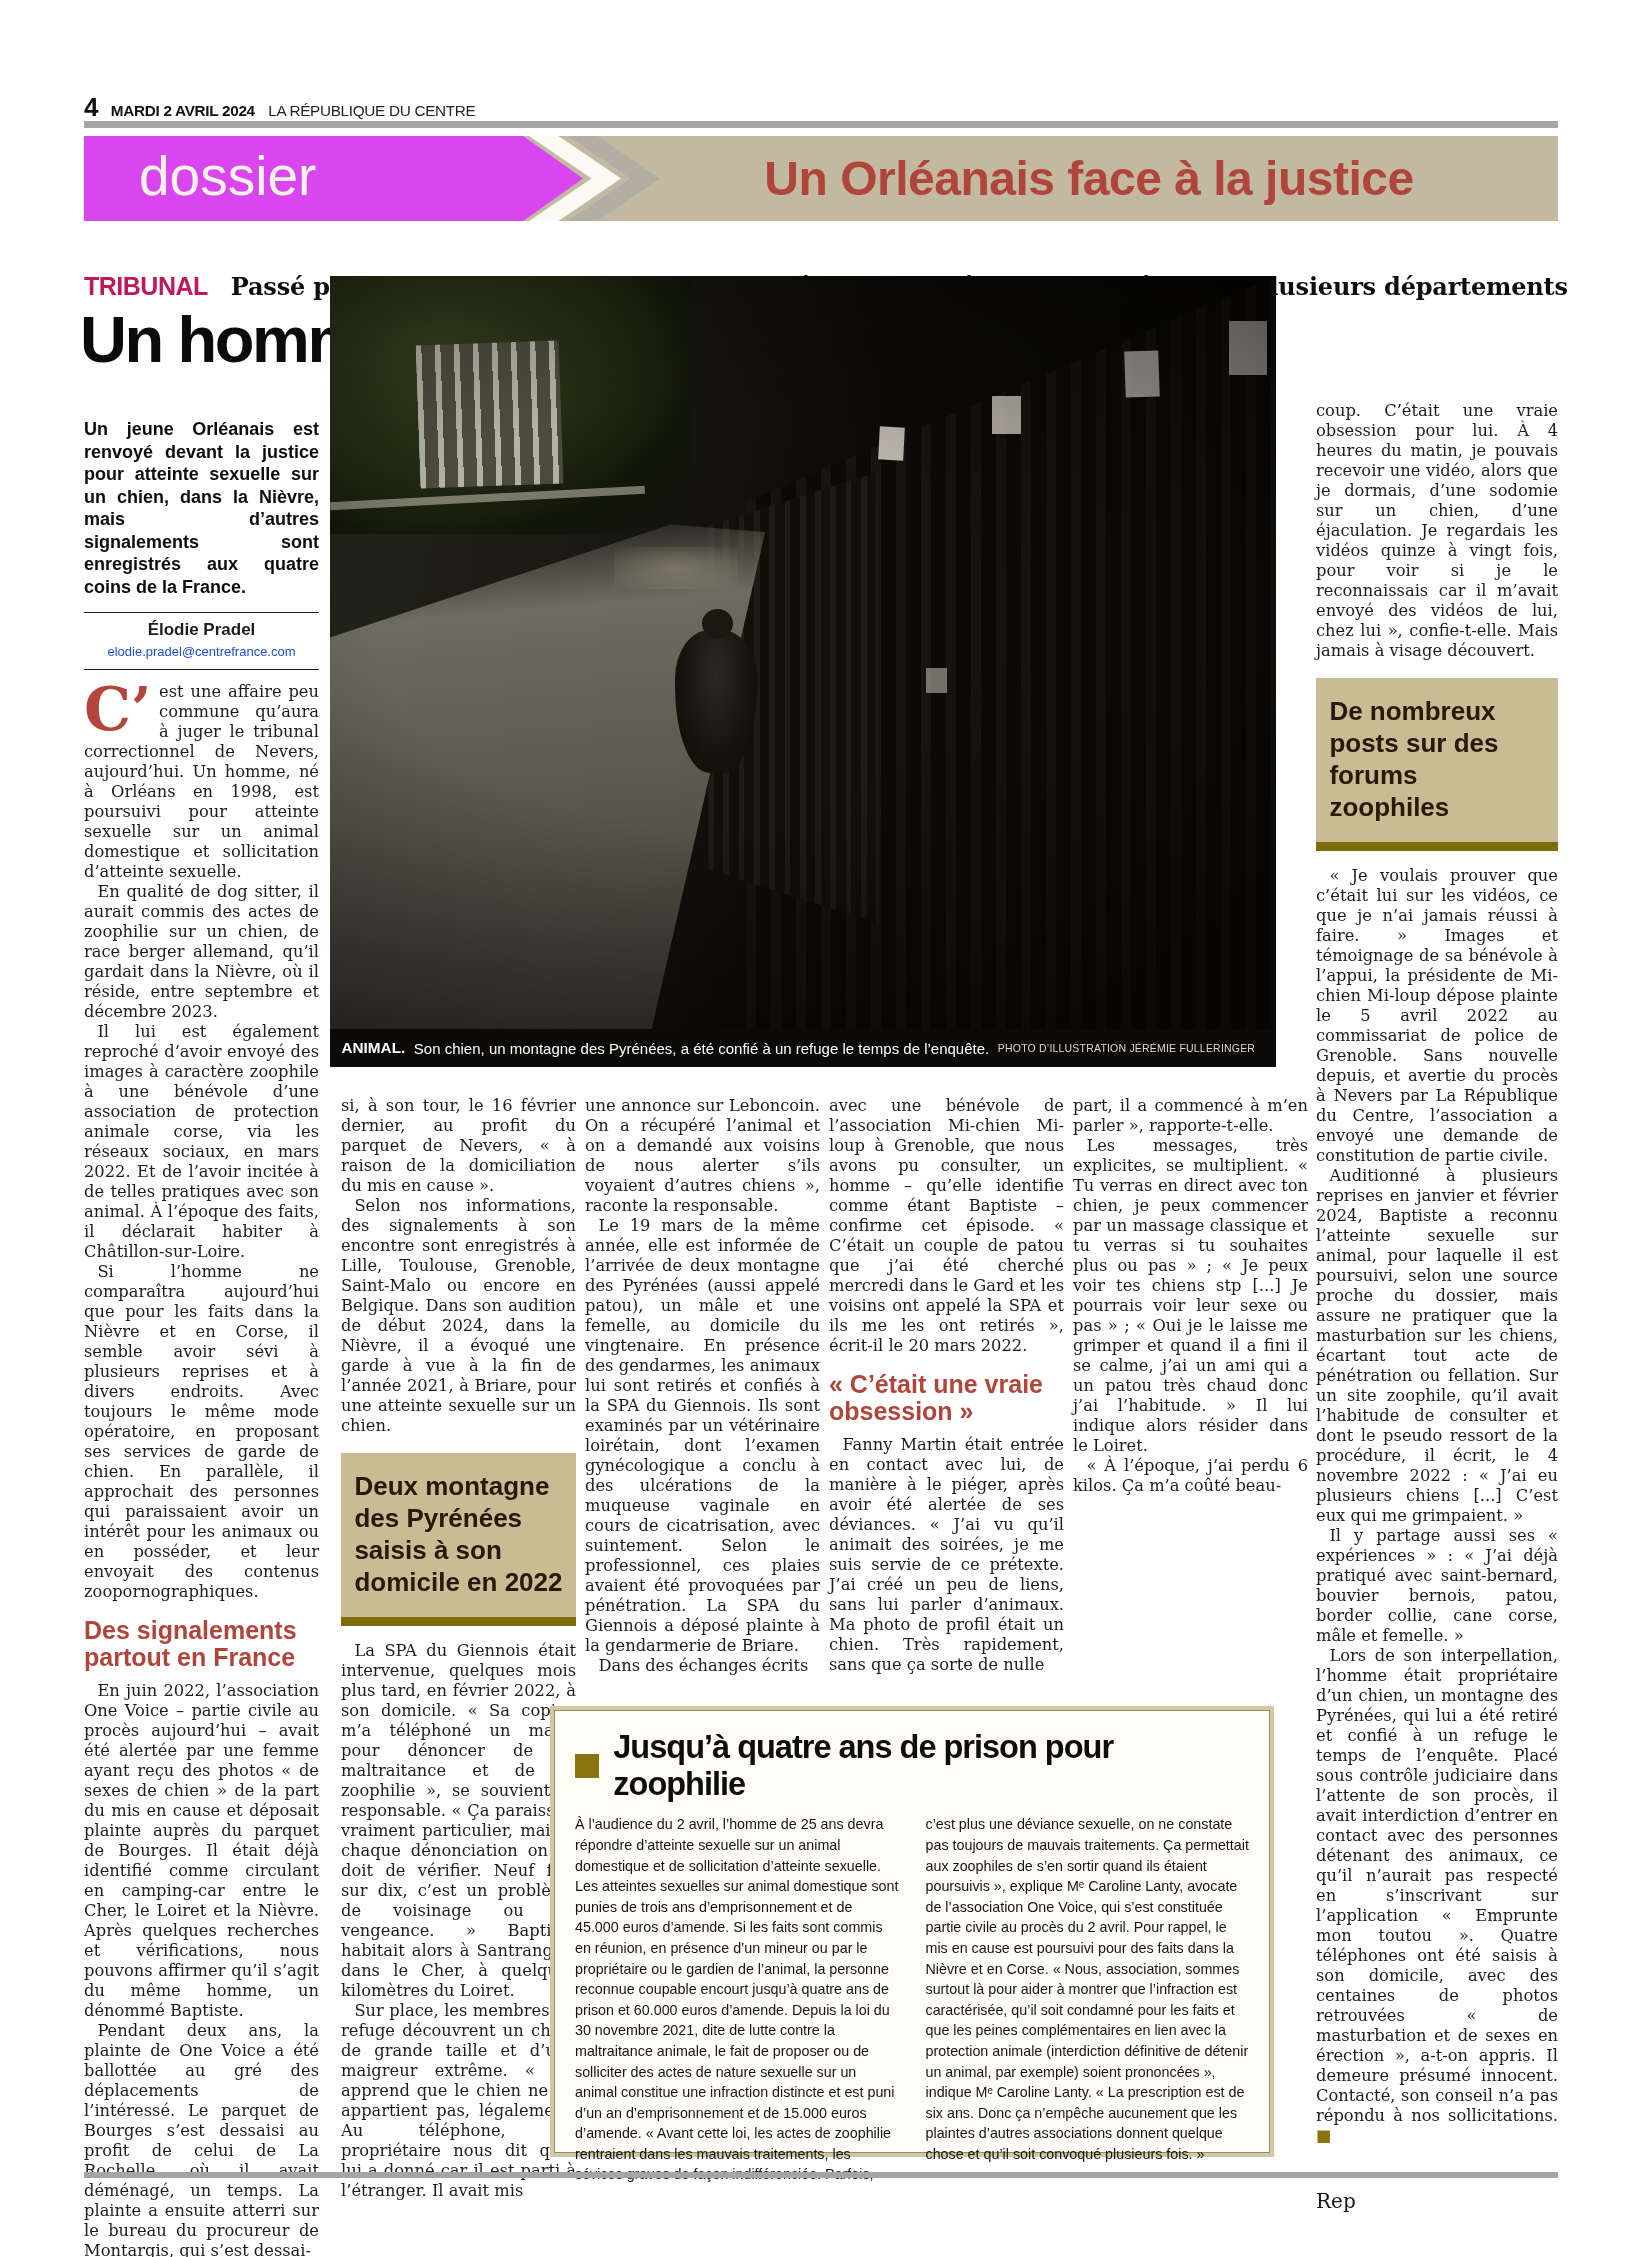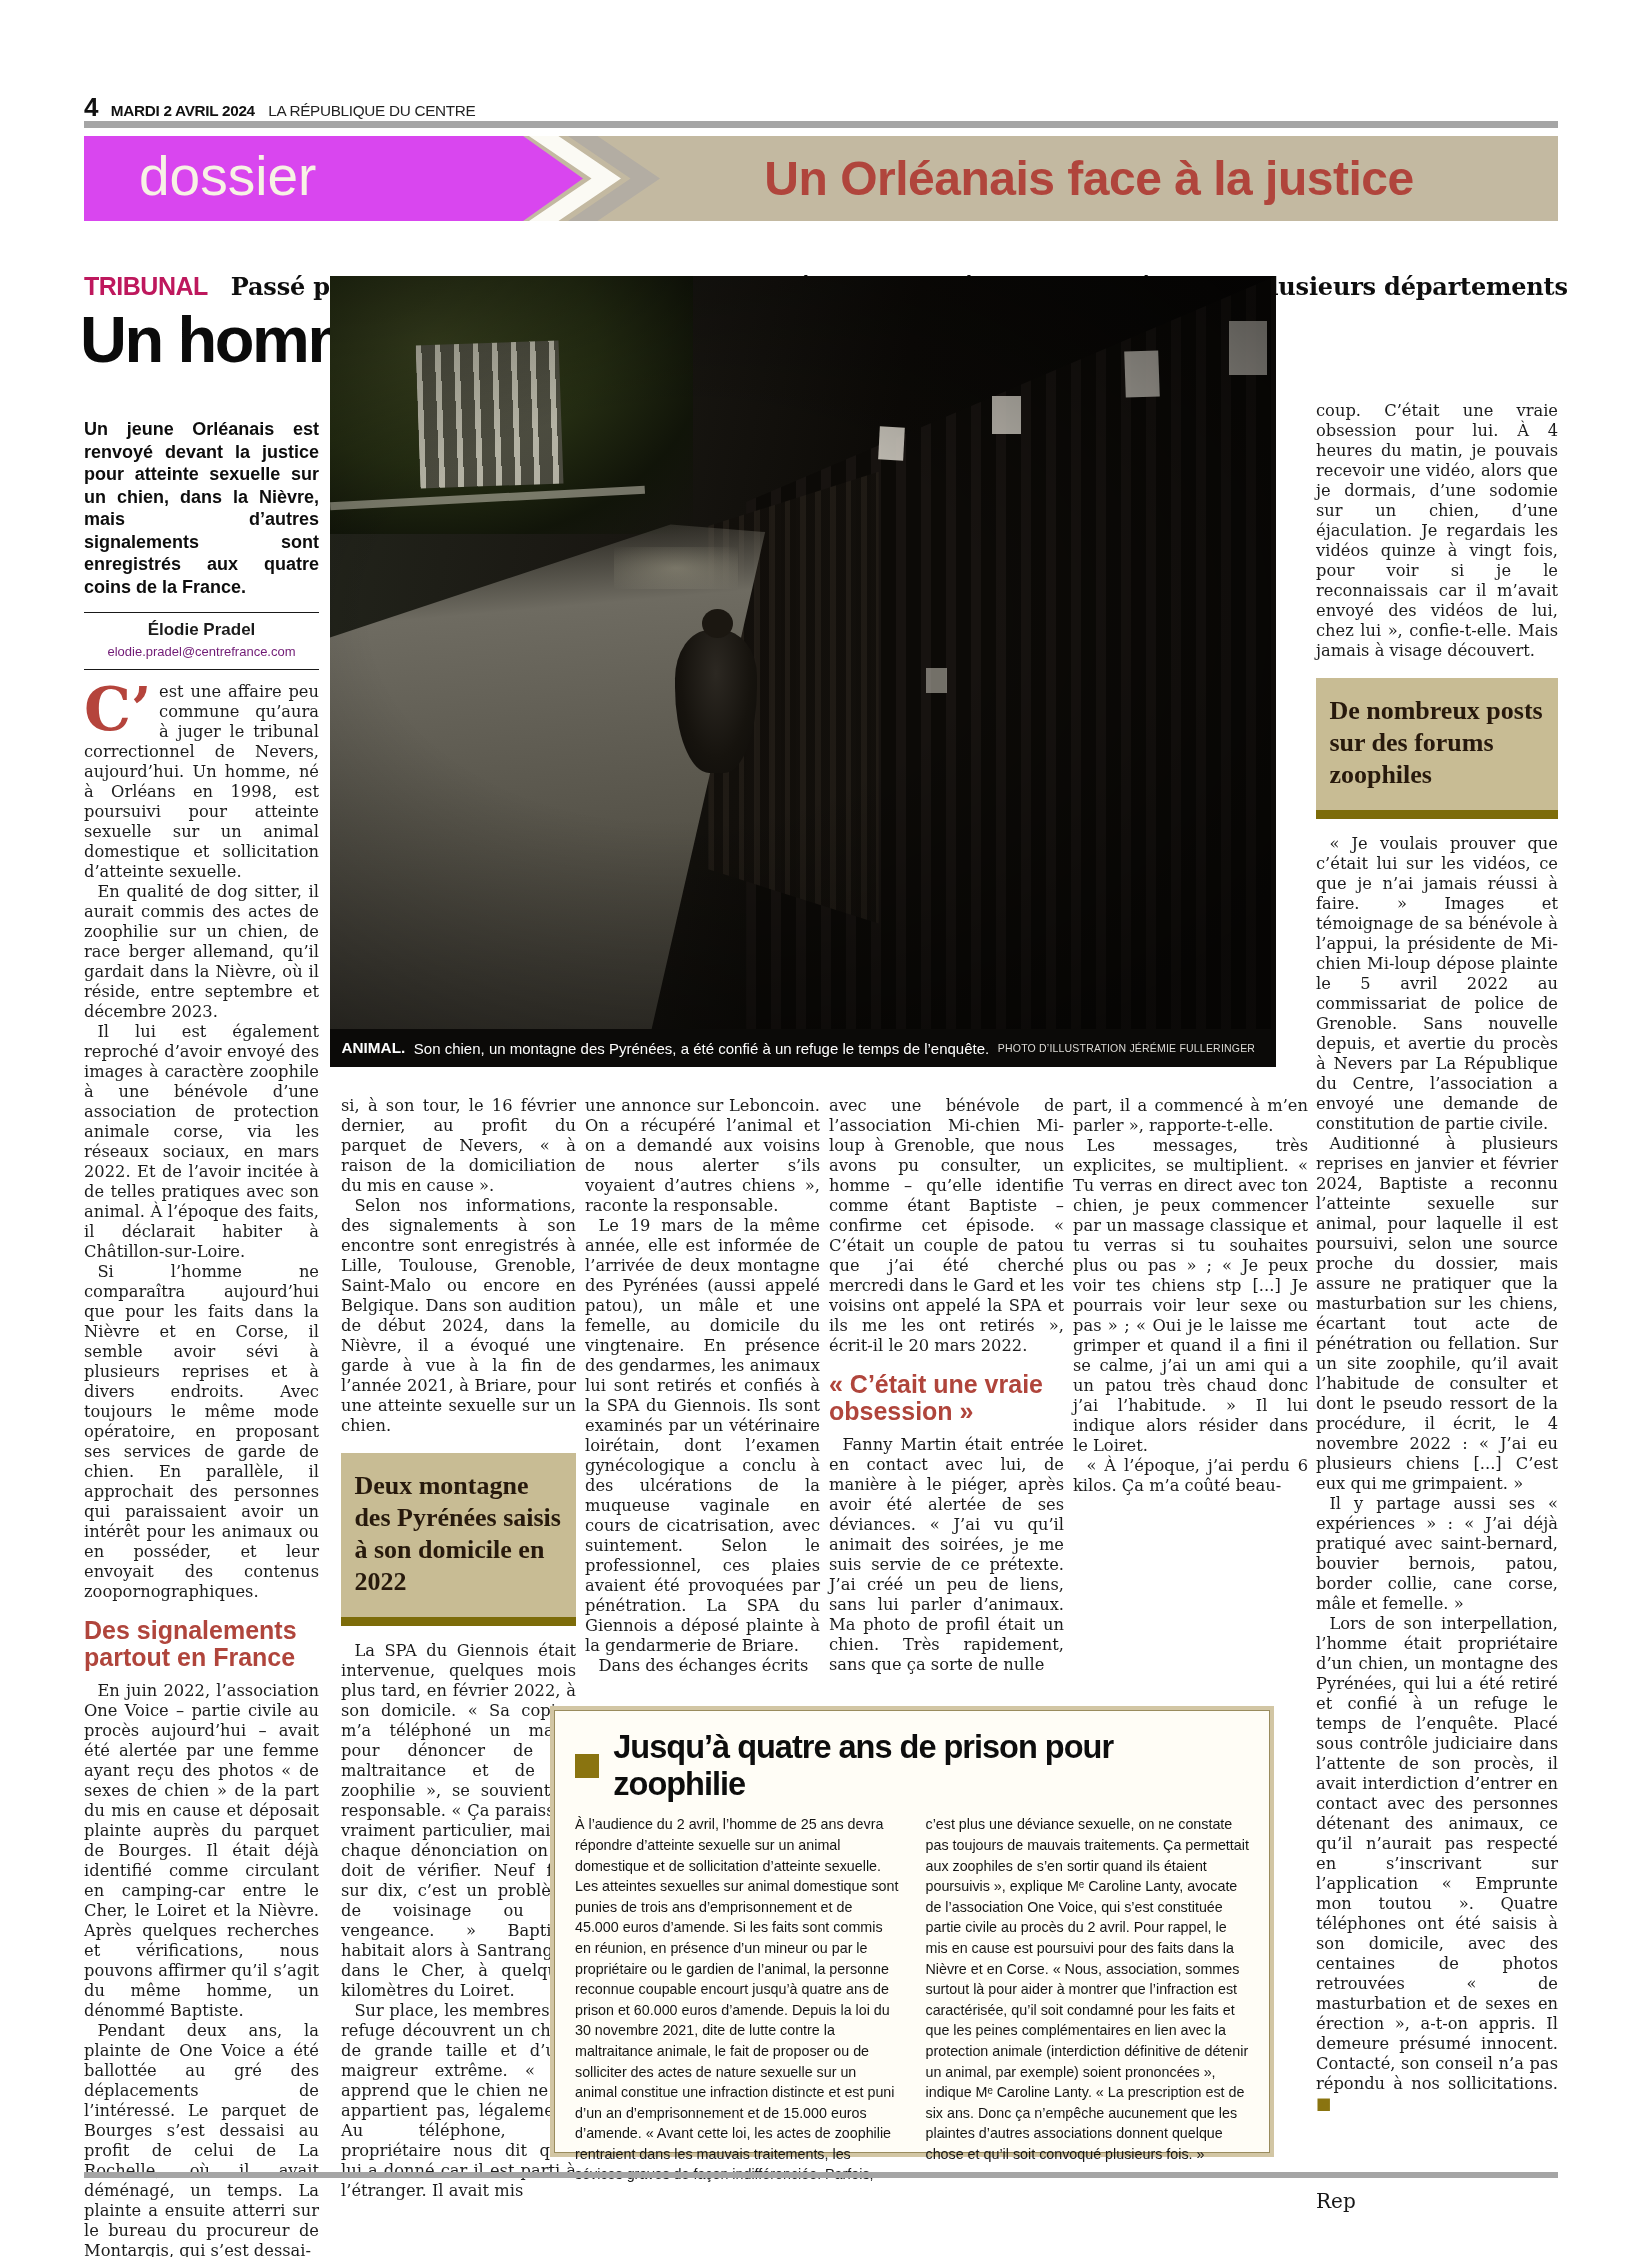--- a/index.html
+++ b/index.html
@@ -48,28 +48,28 @@
   .c3 { left:585px; top:1096px; width:235px; }
   .c4 { left:829px; top:1096px; width:235px; }
   .c5 { left:1073px; top:1096px; width:235px; }
   .c6 { left:1316px; top:401px; width:242px; }
 
   .lead { font-family:"Liberation Sans", sans-serif; font-weight:bold; font-size:18px; line-height:22.5px;
           text-align:justify; color:#0d0d0d; margin-bottom:14.3px; }
   .byline { border-top:1.9px solid #191919; border-bottom:1.9px solid #191919; text-align:center;
           padding:6.7px 0 7.6px; margin-bottom:11.5px; font-family:"Liberation Sans", sans-serif; }
   .byline .bname { font-weight:bold; font-size:17px; }
-  .byline .bmail { font-size:13px; margin-top:1.9px; color:#701a75; }
+  .byline .bmail { font-size:13px; margin-top:1.9px; color:#1d4ed8; }
   .dropcap { float:left; font-family:"DejaVu Serif", serif; font-weight:bold; color:#b5443c;
           font-size:59px; line-height:48px; padding:3.8px 7.6px 0 0; }
   .subhead { font-family:"Liberation Sans", sans-serif; font-weight:bold; font-size:25px; line-height:27px;
           color:#b0453c; text-align:left; margin:15.3px 0 9.6px; text-indent:0 !important; }
 
   .mini-box { background:#c8bc94; border-bottom:9.6px solid #7d6c0a; padding:17px 13.4px 19px; margin:17px 0 15.3px; }
-  .mini-box .t { font-family:Liberation Serif, serif; font-weight:bold; font-size:26px; line-height:32px;
+  .mini-box .t { font-family:Liberation Sans, sans-serif; font-weight:bold; font-size:26px; line-height:32px;
           color:#27190c; text-align:left; }
 
   .endmark { color:#8a7410; font-size:16.3px; }
 
   
   .photo { position:absolute; left:330px; top:276px; width:946px; height:791px; }
   .art { position:relative; width:100%; height:753px; background:
          linear-gradient(100deg,#23251c 0%, #191712 30%, #0c0a07 55%, #070605 100%); overflow:hidden; }
   .art .foliage { position:absolute; left:-38px; top:-57px; width:401px; height:315px;
          background:radial-gradient(ellipse at 35% 40%, #39411f 0%, #242c12 45%, rgba(16,20,8,0.9) 75%, rgba(10,12,6,0) 100%); }

